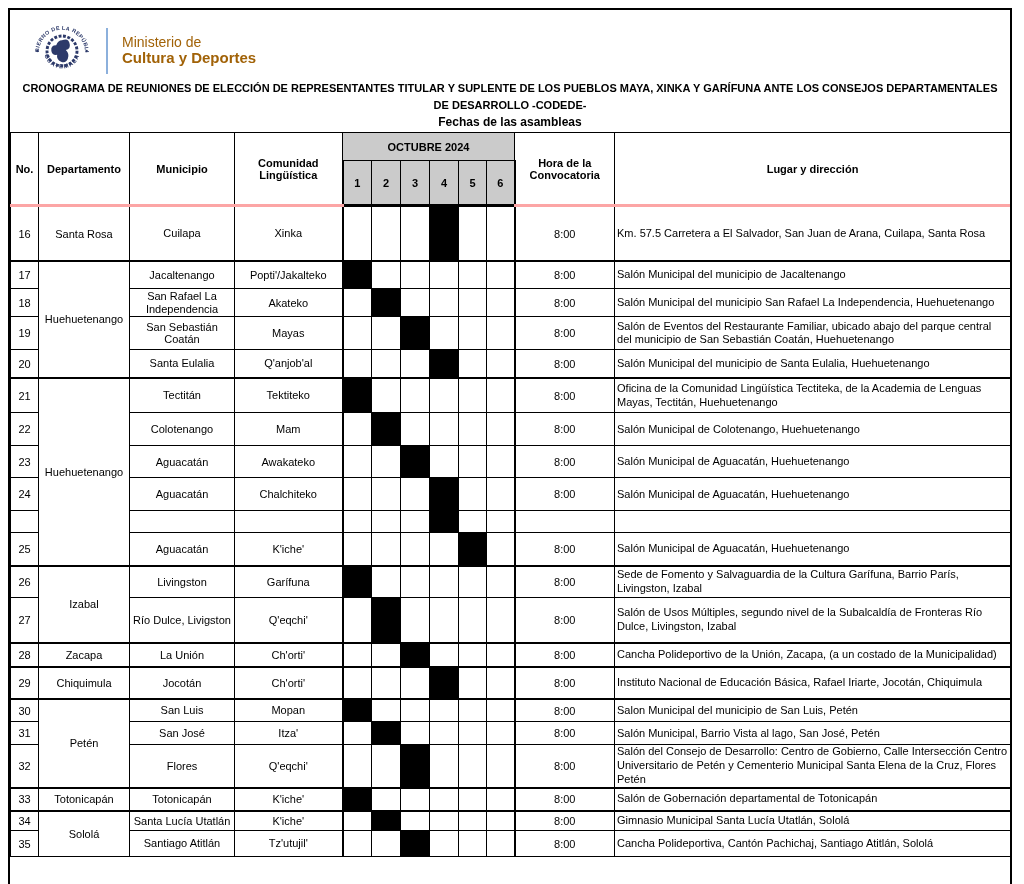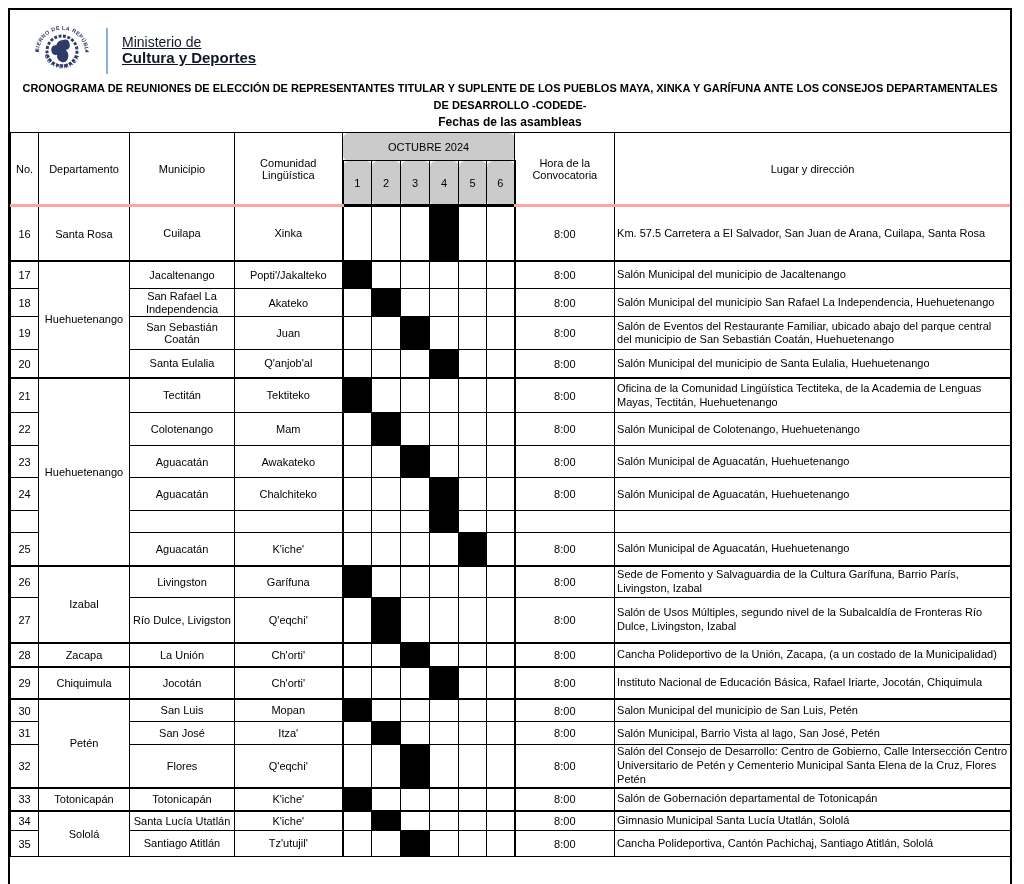--- a/index.html
+++ b/index.html
@@ -2,31 +2,31 @@
 <html><head>
 <meta charset="utf-8">
 <style>
   html,body{margin:0;padding:0;background:#fff;}
   body{width:1024px;height:884px;overflow:hidden;font-family:"Liberation Sans","DejaVu Sans",sans-serif;color:#000;}
   .page{position:absolute;left:8px;top:8px;width:1004px;height:876px;border:2px solid #000;border-bottom:none;box-sizing:border-box;overflow:hidden;background:#fff;}
   
   .logo-row{display:flex;align-items:center;gap:10px;padding:14px 0 0 22px;height:68px;box-sizing:border-box;}
   .seal{width:60px;height:60px;flex:0 0 auto;}
   .logo-divider{width:2px;height:46px;background:#8cb0dc;flex:0 0 auto;margin:0 4px;}
-  .ministry{line-height:1.12;color:#0f172a;text-decoration:underline;}
+  .ministry{line-height:1.12;color:#a16207;}
   .ministry .l1{font-size:14px;font-weight:400;}
   .ministry .l2{font-size:15px;font-weight:700;}
   
   .title-block{text-align:center;margin-top:2px;}
   .doc-title{font-size:11px;font-weight:700;line-height:1.55;max-width:992px;margin:0 auto;}
   .doc-subtitle{font-size:12px;font-weight:700;line-height:1.2;margin-top:1px;}
   
   table.sched{border-collapse:collapse;table-layout:fixed;width:1000px;margin-top:3px;}
   table.sched td,table.sched th{border:1px solid #000;padding:0 2px;font-size:11px;overflow:hidden;vertical-align:middle;}
-  th{font-weight:400;text-align:center;border-radius:6px;}
+  th{font-weight:700;text-align:center;}
   .hdr-gray{background:#cbcbcb;}
   th.c-month{font-size:12px;border-left:2px solid #000;border-right:2px solid #000;border-bottom:2px solid #fff;}
   th.c-dayn{border:2px solid #fff;}
   th.c-dayn.day-first{border-left:2px solid #000;}
   th.c-dayn.day-last{border-right:2px solid #000;}
   tr.hdr-row2 th{border-bottom:3px solid #000;}
   tr.hdr-row1 th[rowspan]{border-bottom:3px solid #fca5a5;}
   td{text-align:center;}
   td.c-lugar{text-align:left;font-size:10.5px;padding:1px 4px;line-height:1.25;}
   td.c-muni,td.c-com{line-height:1.15;}
@@ -144,21 +144,21 @@
           <td class="c-day"></td>
           <td class="c-day"></td>
           <td class="c-day"></td>
           <td class="c-day day-last"></td>
           <td class="c-hora">8:00</td>
           <td class="c-lugar">Salón Municipal del municipio San Rafael La Independencia, Huehuetenango</td>
         </tr>
         <tr style="height: 33px;">
           <td class="c-no">19</td>
           <td class="c-muni">San Sebastián Coatán</td>
-          <td class="c-com">Juan</td>
+          <td class="c-com">Mayas</td>
           <td class="c-day day-first"></td>
           <td class="c-day"></td>
           <td class="c-day filled"></td>
           <td class="c-day"></td>
           <td class="c-day"></td>
           <td class="c-day day-last"></td>
           <td class="c-hora">8:00</td>
           <td class="c-lugar">Salón de Eventos del Restaurante Familiar, ubicado abajo del parque central del municipio de San Sebastián Coatán, Huehuetenango</td>
         </tr>
         <tr style="height: 28px;">

